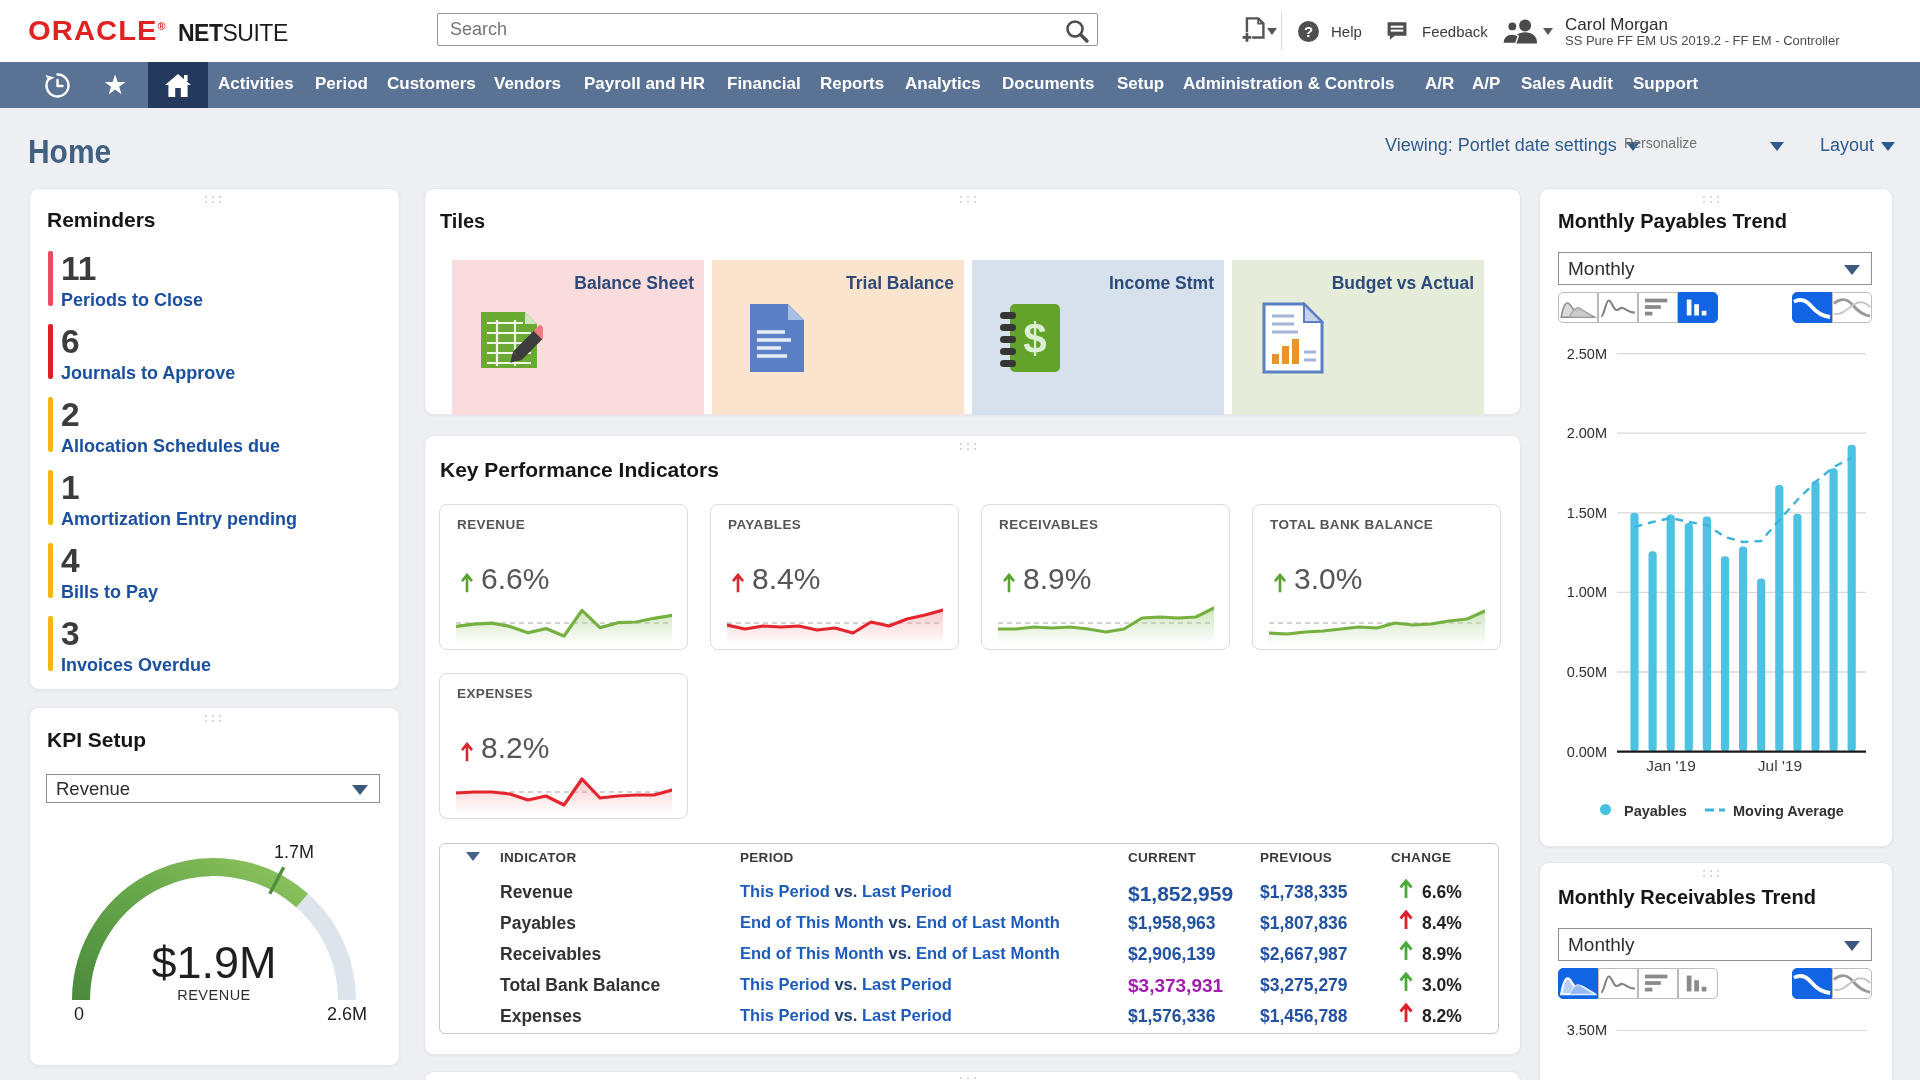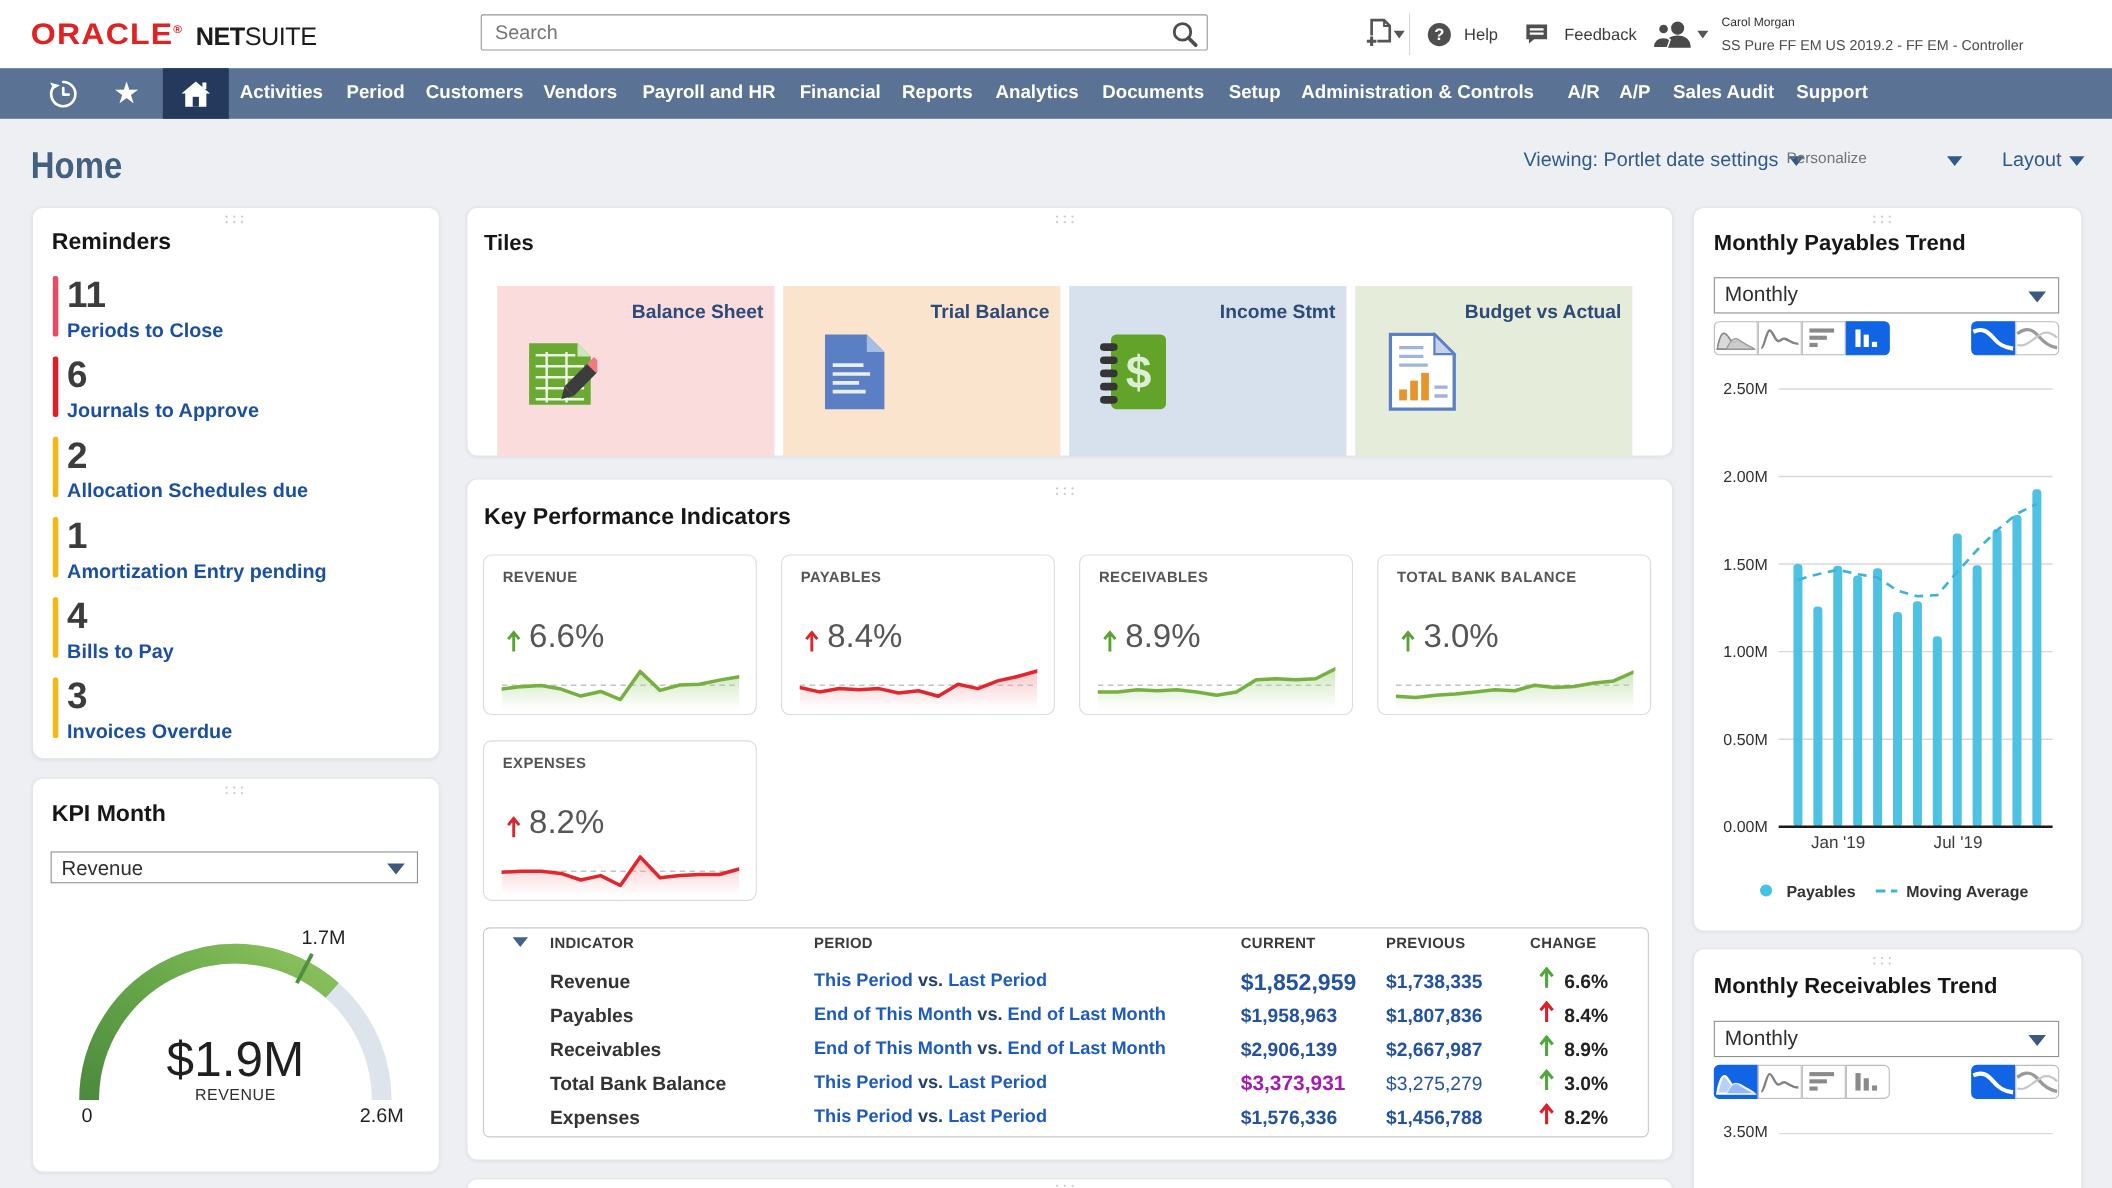--- a/index.html
+++ b/index.html
@@ -57,21 +57,21 @@
 </svg>
 <div class="abs" style="left:1422px;top:23px;font-size:15px;color:#3b3b3b">Feedback</div>
 
 <svg class="abs" style="left:1502px;top:17px" width="36" height="29" viewBox="0 0 42 34">
  <circle cx="27" cy="10" r="7" fill="#4a4a4a"></circle>
  <path d="M13 31 c0-9 6-13 14-13 s14 4 14 13 z" fill="#4a4a4a"></path>
  <circle cx="12" cy="11" r="5.4" fill="#4a4a4a" stroke="#fff" stroke-width="1.6"></circle>
  <path d="M1 31 c0-7 4.5-11 11-11 3 0 5 .8 7 2.2 l-3 8.8 z" fill="#4a4a4a" stroke="#fff" stroke-width="1.6"></path>
 </svg>
 <div class="abs" style="left:1543px;top:28px;width:0;height:0;border-left:5px solid transparent;border-right:5px solid transparent;border-top:7px solid #555"></div>
-<div class="abs" style="left:1565px;top:15px;font-size:11px;color:#2e2e2e">Carol Morgan</div>
+<div class="abs" style="left:1565px;top:15px;font-size:17px;color:#2e2e2e">Carol Morgan</div>
 <div class="abs" style="left:1565px;top:33px;font-size:13px;color:#4c4c4c">SS Pure FF EM US 2019.2 - FF EM - Controller</div>
 
 <div class="abs" style="left:0;top:62px;width:1920px;height:46px;background:#5a7394"></div>
 <div class="abs" style="left:148px;top:62px;width:60px;height:46px;background:#24395c"></div>
 
 <svg class="abs" style="left:44px;top:72px" width="27" height="27" viewBox="0 0 27 27">
  <path d="M13.5 2.5 a11 11 0 1 1 -9.5 5.5" fill="none" stroke="#fff" stroke-width="2.4" stroke-linecap="round"></path>
  <path d="M1.5 3 l3.2 5.8 5.8-3.2 z" fill="#fff"></path>
  <path d="M13.5 8 v6 h5" fill="none" stroke="#fff" stroke-width="2.4" stroke-linecap="round" stroke-linejoin="round"></path>
 </svg>
@@ -124,21 +124,21 @@
 <div class="rem-link" style="top:509px">Amortization Entry pending</div>
 <div class="rem-bar" style="top:543px;background:#f4b814"></div>
 <div class="rem-num" style="top:544px">4</div>
 <div class="rem-link" style="top:582px">Bills to Pay</div>
 <div class="rem-bar" style="top:616px;background:#f4b814"></div>
 <div class="rem-num" style="top:617px">3</div>
 <div class="rem-link" style="top:655px">Invoices Overdue</div>
 
 <div class="card" style="left:29px;top:707px;width:371px;height:359px"></div>
 <div class="dots" style="left:205px;top:715px"></div>
-<div class="ptitle" style="left:47px;top:728px;font-size:21px">KPI Month</div>
+<div class="ptitle" style="left:47px;top:728px;font-size:21px">KPI Setup</div>
 <div class="sel" style="left:46px;top:774px;width:334px;height:29px">
  <div class="txt" style="top:3px;font-size:18.5px">Revenue</div>
     <div class="tri" style="top:10px"></div>
 </div>
 
 <svg class="abs" style="left:44px;top:830px" width="340" height="200" viewBox="0 0 340 200">
  <defs>
   <linearGradient id="gg" x1="0" y1="1" x2="1" y2="0">
    <stop offset="0" stop-color="#4c8a3d"></stop>
         <stop offset=".55" stop-color="#68a84a"></stop>
@@ -339,21 +339,21 @@
 <div class="abs" style="left:740px;top:944px;font-size:16.5px;font-weight:bold"><span style="color:#1d5bbd">End of This Month</span><span style="color:#23416f"> vs. </span><span style="color:#1d5bbd">End of Last Month</span></div>
 <div class="abs" style="left:1128px;top:944px;font-size:17.5px;font-weight:bold;color:#2352a0">$2,906,139</div>
 <div class="abs" style="left:1260px;top:944px;font-size:17.5px;font-weight:bold;color:#2352a0">$2,667,987</div>
 <svg class="abs" style="left:1399px;top:941px" width="14" height="20" viewBox="0 0 14 20">
     <path d="M7 19 V3.5 M1.5 8.5 L7 1.8 L12.5 8.5" fill="none" stroke="#4ea83c" stroke-width="2.8"></path>
   </svg>
 <div class="abs" style="left:1422px;top:944px;font-size:17.5px;font-weight:bold;color:#222">8.9%</div>
 <div class="abs" style="left:500px;top:975px;font-size:17.5px;font-weight:bold;color:#333">Total Bank Balance</div>
 <div class="abs" style="left:740px;top:975px;font-size:16.5px;font-weight:bold"><span style="color:#1d5bbd">This Period</span><span style="color:#23416f"> vs. </span><span style="color:#1d5bbd">Last Period</span></div>
 <div class="abs" style="left:1128px;top:975px;font-size:19px;font-weight:bold;color:#a21caf">$3,373,931</div>
-<div class="abs" style="left:1260px;top:975px;font-size:17.5px;font-weight:normal;color:#2352a0">$3,275,279</div>
+<div class="abs" style="left:1260px;top:975px;font-size:17.5px;font-weight:bold;color:#2352a0">$3,275,279</div>
 <svg class="abs" style="left:1399px;top:972px" width="14" height="20" viewBox="0 0 14 20">
     <path d="M7 19 V3.5 M1.5 8.5 L7 1.8 L12.5 8.5" fill="none" stroke="#4ea83c" stroke-width="2.8"></path>
   </svg>
 <div class="abs" style="left:1422px;top:975px;font-size:17.5px;font-weight:bold;color:#222">3.0%</div>
 <div class="abs" style="left:500px;top:1006px;font-size:17.5px;font-weight:bold;color:#333">Expenses</div>
 <div class="abs" style="left:740px;top:1006px;font-size:16.5px;font-weight:bold"><span style="color:#1d5bbd">This Period</span><span style="color:#23416f"> vs. </span><span style="color:#1d5bbd">Last Period</span></div>
 <div class="abs" style="left:1128px;top:1006px;font-size:17.5px;font-weight:bold;color:#2352a0">$1,576,336</div>
 <div class="abs" style="left:1260px;top:1006px;font-size:17.5px;font-weight:bold;color:#2352a0">$1,456,788</div>
 <svg class="abs" style="left:1399px;top:1003px" width="14" height="20" viewBox="0 0 14 20">
     <path d="M7 19 V3.5 M1.5 8.5 L7 1.8 L12.5 8.5" fill="none" stroke="#dc1f28" stroke-width="2.8"></path>

